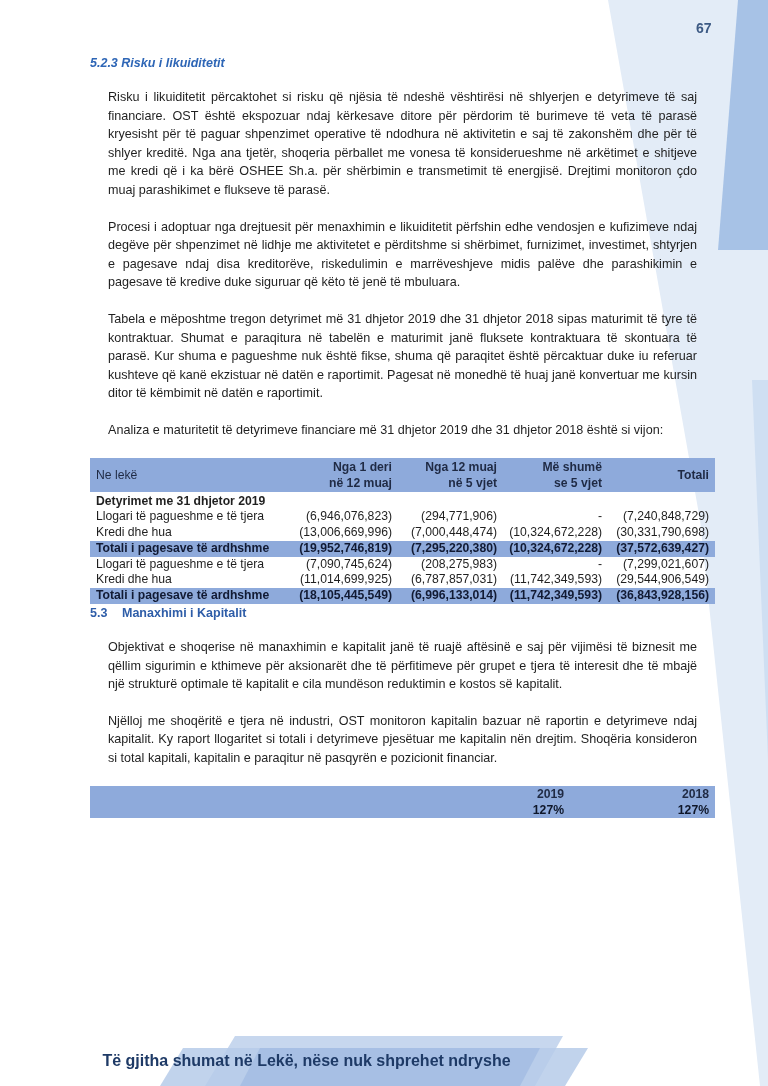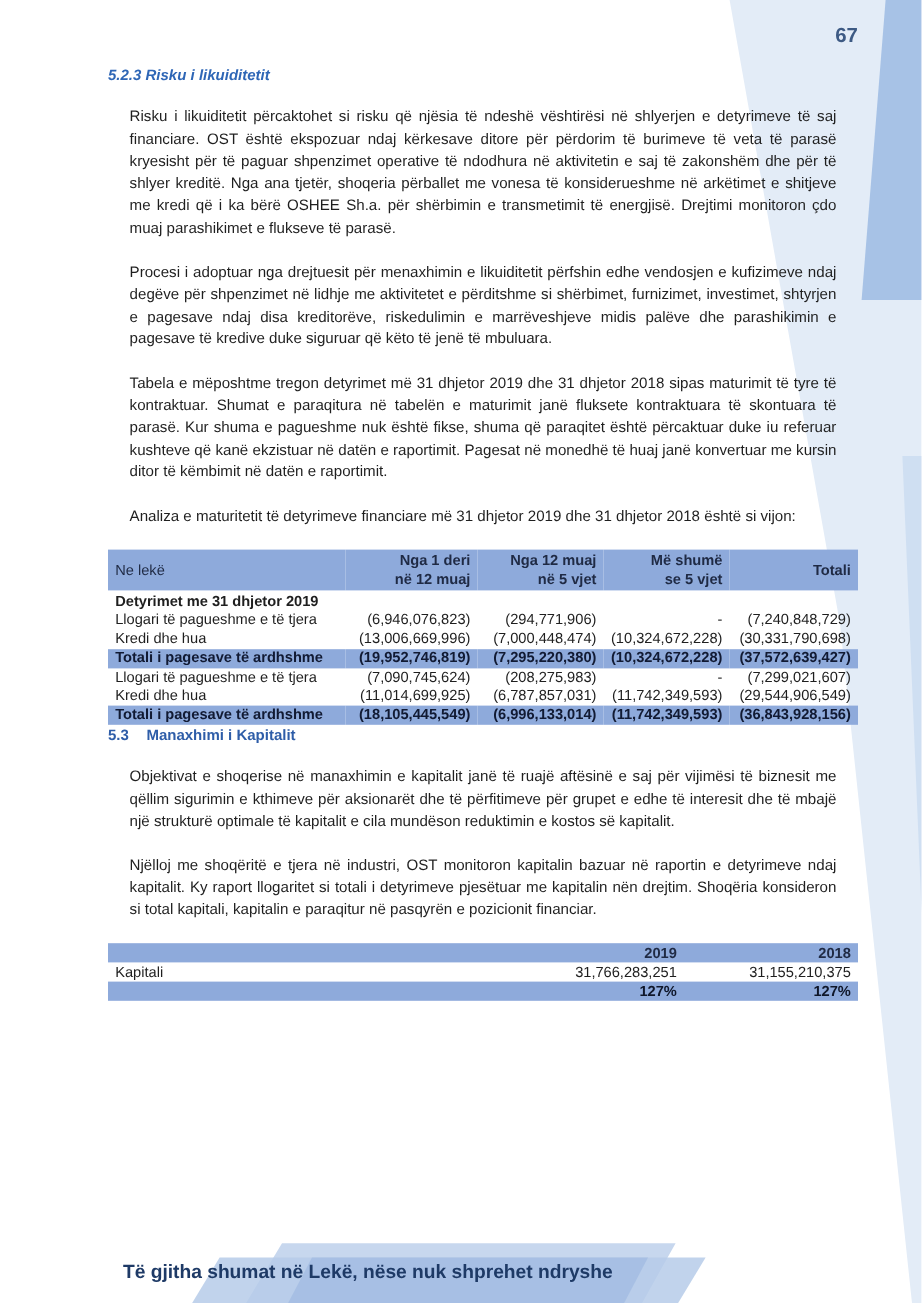--- a/index.html
+++ b/index.html
@@ -1,19 +1,19 @@
 <!DOCTYPE html>
 <html><head>
 <meta charset="utf-8">
 <style>
   html, body { margin:0; padding:0; }
   body { width:768px; height:1086px; position:relative; background:#ffffff; overflow:hidden;
          font-family:"Liberation Sans", sans-serif; color:#1f1f1f; }
   .bg { position:absolute; inset:0; z-index:0; }
-  .page-number { position:absolute; top:20px; left:696px; font-size:17px; font-weight:bold; color:#3d5a84; z-index:2; }
+  .page-number { position:absolute; top:20px; left:696px; font-size:14px; font-weight:bold; color:#3d5a84; z-index:2; }
   .content { position:absolute; left:90px; top:56px; width:625px; z-index:2; }
   h3.sub { margin:0 0 3px 0; font-size:12.5px; font-style:italic; font-weight:bold; color:#2e66b6; }
   h3.sec { margin:2px 0 4px 0; font-size:12.5px; font-weight:bold; color:#2e5da8; }
   h3.sec .num { display:inline-block; width:32px; }
   p { margin:18px; font-size:12.6px; line-height:18.6px; text-align:justify; }
   table { border-collapse:collapse; width:625px; font-size:12.2px; }
   .mat { margin-top:3px; }
   .mat th { background:#8eaadb; font-weight:bold; color:#1f2a44; padding:1px 6px; line-height:16px; vertical-align:middle; }
   .mat th.first { text-align:left; font-weight:normal; }
   .mat th.num { text-align:right; }
@@ -112,42 +112,37 @@
         <td class="n">(6,996,133,014)</td>
         <td class="n">(11,742,349,593)</td>
         <td class="n">(36,843,928,156)</td>
       </tr>
     </tbody>
   </table>
 
   <h3 class="sec">
     <span class="num">5.3</span><span>Manaxhimi i Kapitalit</span>
   </h3>
-  <p>Objektivat e shoqerise në manaxhimin e kapitalit janë të ruajë aftësinë e saj për vijimësi të biznesit me qëllim sigurimin e kthimeve për aksionarët dhe të përfitimeve për grupet e edhe të interesit dhe të mbajë një strukturë optimale të kapitalit e cila mundëson reduktimin e kostos së kapitalit.</p>
+  <p>Objektivat e shoqerise në manaxhimin e kapitalit janë të ruajë aftësinë e saj për vijimësi të biznesit me qëllim sigurimin e kthimeve për aksionarët dhe të përfitimeve për grupet e tjera të interesit dhe të mbajë një strukturë optimale të kapitalit e cila mundëson reduktimin e kostos së kapitalit.</p>
   <p>Njëlloj me shoqëritë e tjera në industri, OST monitoron kapitalin bazuar në raportin e detyrimeve ndaj kapitalit. Ky raport llogaritet si totali i detyrimeve pjesëtuar me kapitalin nën drejtim. Shoqëria konsideron si total kapitali, kapitalin e paraqitur në pasqyrën e pozicionit financiar.</p>
 
   <table class="cap">
     <colgroup>
       <col style="width:340px">
         <col style="width:140px">
         <col style="width:145px">
     </colgroup>
     <thead>
       <tr>
         <th></th>
         <th>2019</th>
         <th>2018</th>
       </tr>
     </thead>
     <tbody>
-      <tr>
-        <td>Kapitali</td>
-        <td class="n">31,766,283,251</td>
-        <td class="n">31,155,210,375</td>
-      </tr>
       <tr class="total">
         <td></td>
         <td class="n">127%</td>
         <td class="n">127%</td>
       </tr>
     </tbody>
   </table>
 </div>
 
 <div class="footer-text">Të gjitha shumat në Lekë, nëse nuk shprehet ndryshe</div>

